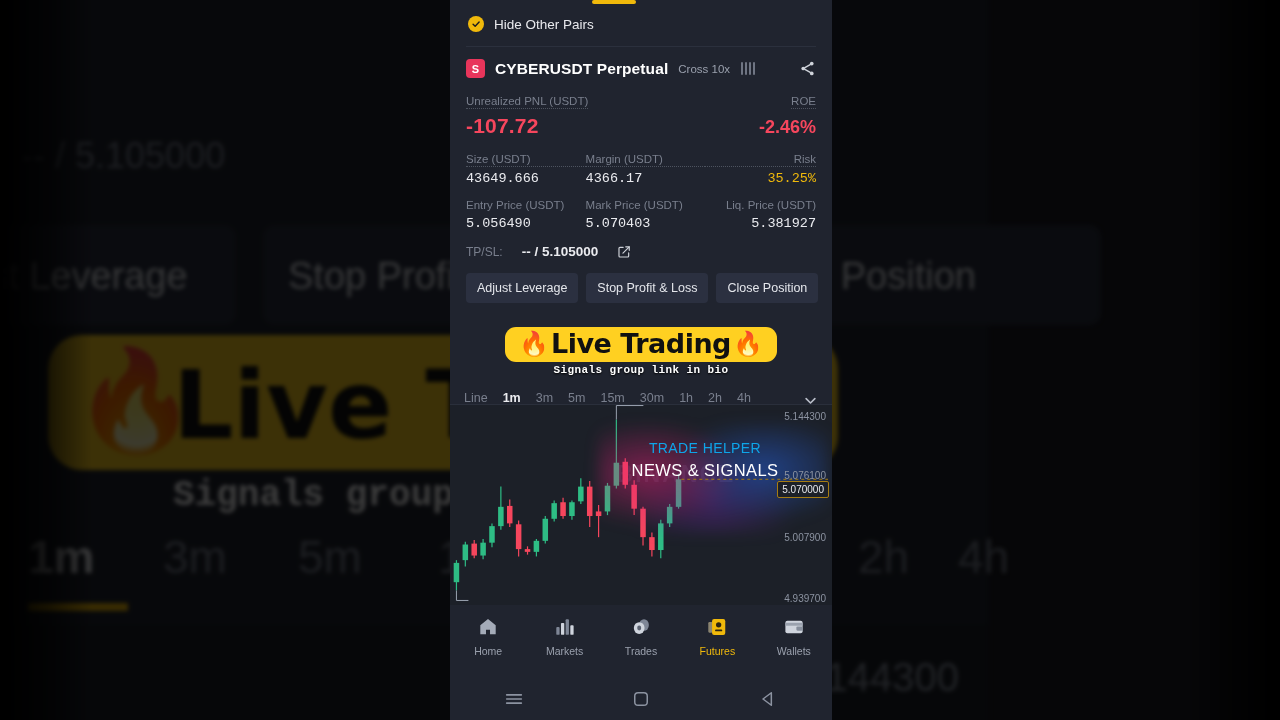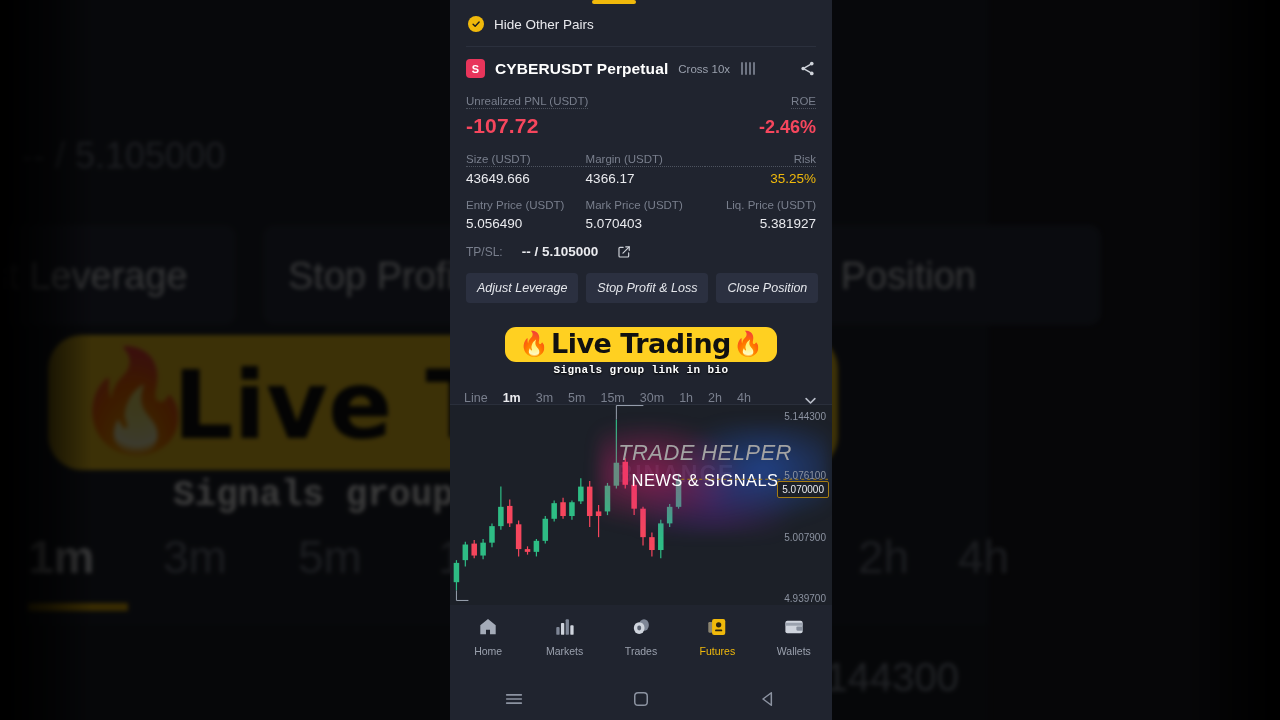--- a/index.html
+++ b/index.html
@@ -103,37 +103,37 @@
   }
   .lbl.plain { border-bottom: none; }
   .pnl-values { display:flex; justify-content: space-between; align-items: baseline; margin-top: 5px; }
   .pnl-main { color:#f6465d; font-size: 21px; font-weight: 700; letter-spacing: .2px; }
   .roe-main { color:#f6465d; font-size: 18px; font-weight: 700; }
 
   
   .stats { padding: 0 16px; margin-top: 15px; }
   .stat-row { display: grid; grid-template-columns: 1.08fr 1.08fr 1fr; }
   .stat-row .c3 { text-align: right; }
-  .stat-row.vals { margin-top: 4px; margin-bottom: 13px; }
+  .stat-row.vals { margin-top: 4px; margin-bottom: 13px; font-family: Liberation Mono, monospace; }
   .val { color: #eaebef; font-size: 13.5px; }
   .val.risk { color: #f0b90b; }
 
   
   .tpsl { display:flex; align-items:center; gap:19px; padding: 0 16px; margin-top: 2px; }
   .tpsl-lbl { color:#797f8d; font-size:12px; }
   .tpsl-val { color:#eaebef; font-size:13.5px; font-weight:600; }
   .edit-ico svg { width: 14px; height: 14px; display:block; }
 
   
   .actions { display:flex; gap: 8px; padding: 14px 16px 0 16px; }
   .act-btn {
     background: #2b3040; color: #e4e6eb;
     font-size: 12.5px; border-radius: 4px;
     padding: 8px 11px; white-space: nowrap;
-    border: none; font-family: inherit; font-style: italic;
+    border: none; font-family: inherit;
   }
 
   
   .live-banner {
     position: absolute; left: 50%; transform: translateX(-50%);
     top: 327px; z-index: 30;
     text-align: center; width: 340px;
   }
   .live-pill {
     display: inline-flex; align-items: center; justify-content: center;
@@ -192,21 +192,21 @@
   }
   .wm-brand {
     position:absolute; left:136px; top:56px; width:180px;
     text-align:center; color:#3b4150; font-size:23px; font-weight:700;
     letter-spacing: 2px; opacity:.55;
   }
   .overlay-txt {
     position:absolute; left:140px; top:35px; width:230px; text-align:center;
     z-index: 6; pointer-events:none;
   }
-  .overlay-txt .l1 { color:#a3a3a3; font-size:22px; letter-spacing:.4px;font-style:italic; }
+  .overlay-txt .l1 { color:#0ea5e9; font-size:14px; letter-spacing:.4px; }
   .overlay-txt .l2 { color:#fff; font-size:16.5px; letter-spacing:.4px; margin-top:5px; }
 
   .ax-label { position:absolute; right:6px; color:#8c93a1; font-size:10px; z-index: 7; }
   .price-tag {
     position:absolute; right:3px; top:481px; z-index: 9;
     border:1px solid #a67c12; border-radius:2px;
     background:#1c2028; color:#e8e9ed; font-size:10px;
     padding:2px 4px;
   }
   .time-label {

